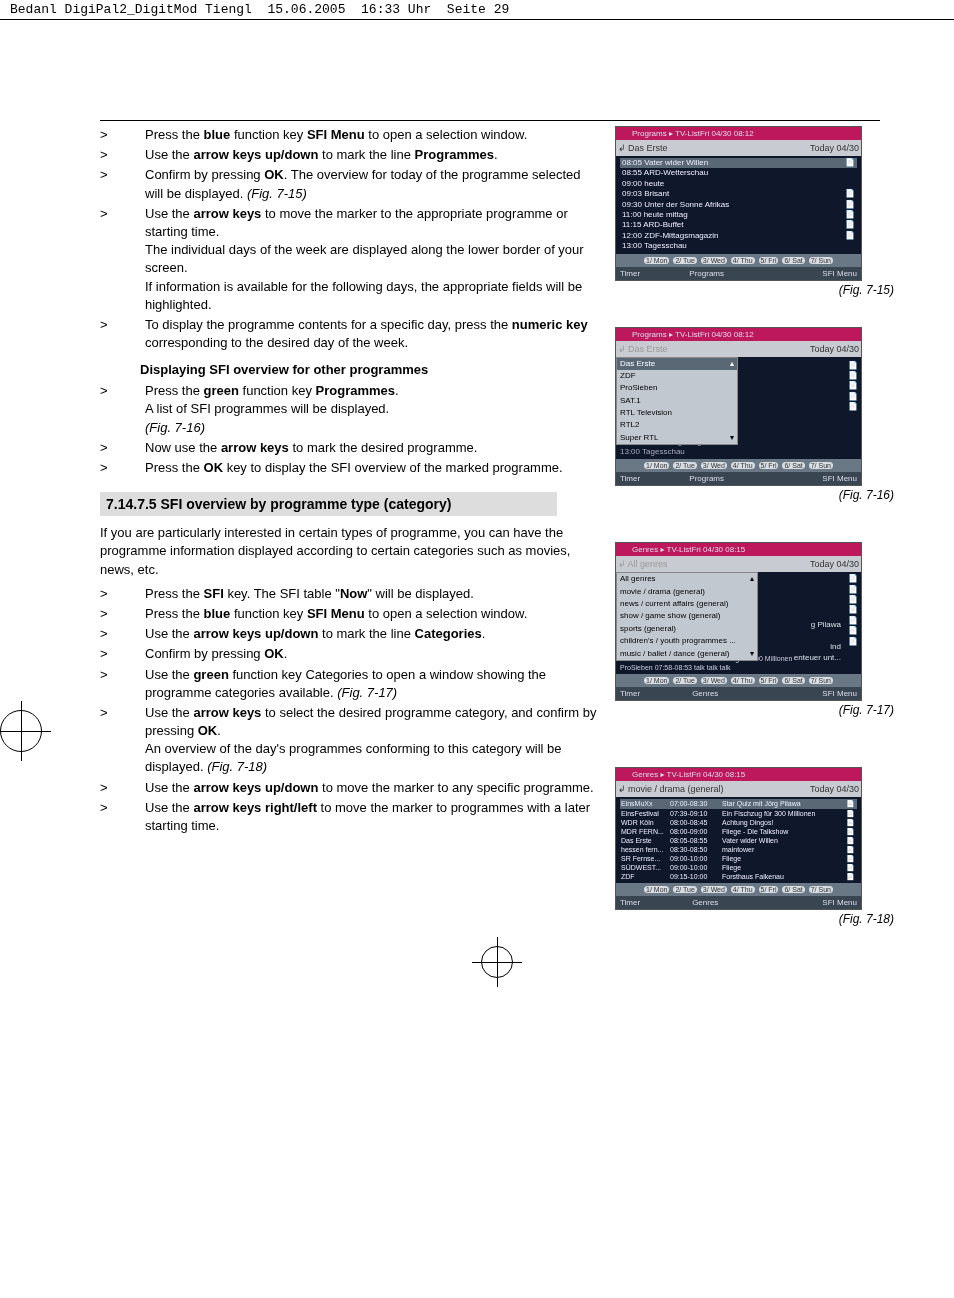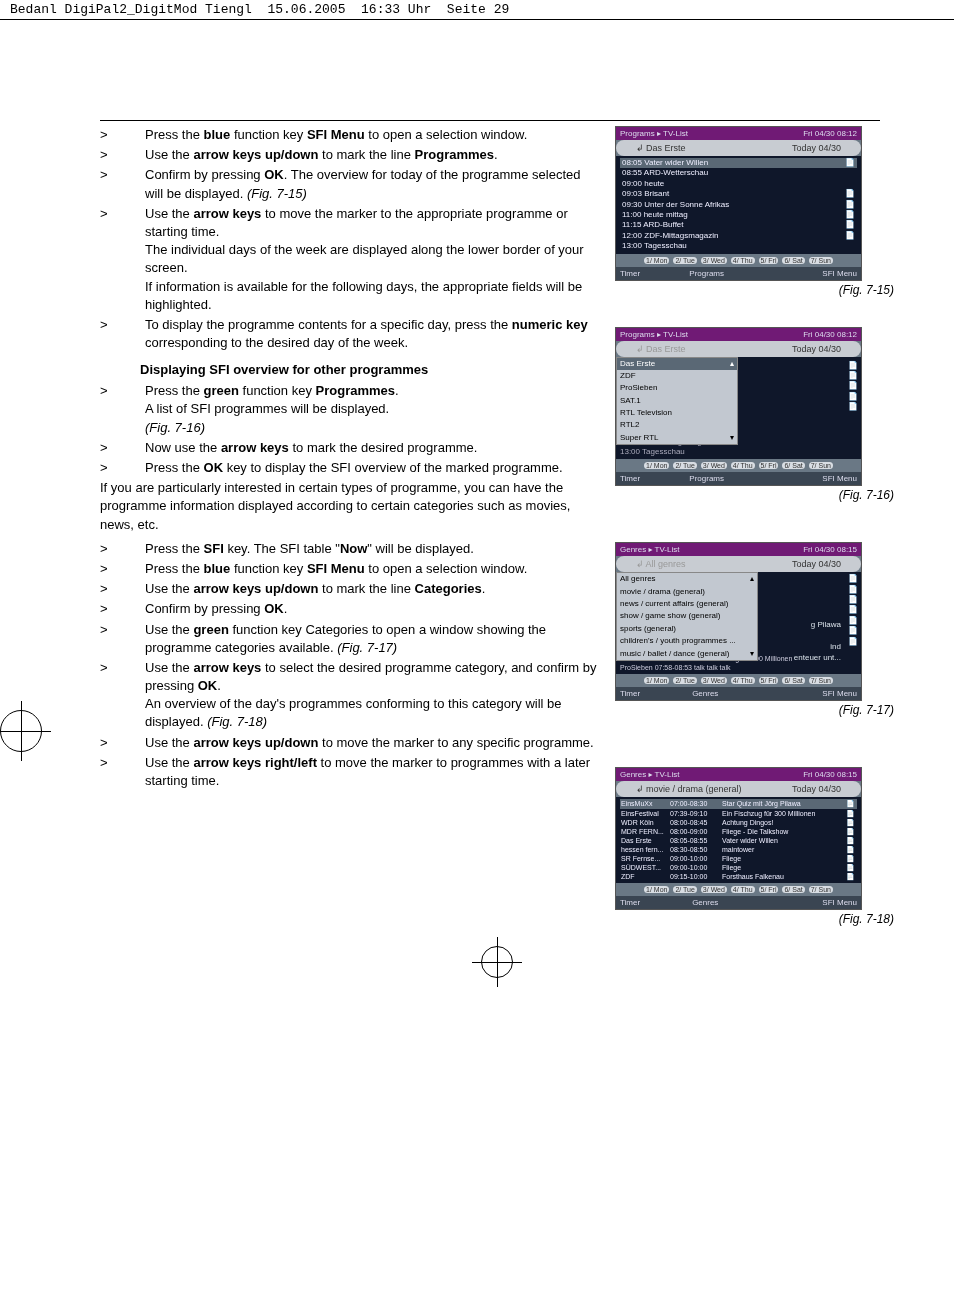--- a/index.html
+++ b/index.html
@@ -120,34 +120,33 @@
   
   .screenshot {
     width: 245px;
     background: #6a7885;
     border: 1px solid #555;
     font-size: 8px;
     color: #dde;
     font-family: Arial, sans-serif;
   }
   .scr-titlebar {
-    background: #701a75;
-    padding: 2px 4px;
+    background: #be185d;
+    padding: 2px 16px;
     display: flex;
-    justify-content: space-between;
+    justify-content: flex-start;
     font-size: 8px;
   }
   .scr-subhead {
     background: #c8ccd2;
     color: #333;
-    padding: 3px 20px;
+    padding: 3px 2px;
     display: flex;
     justify-content: space-between;
     font-size: 9px;
-    border-radius: 8px;
   }
   .scr-body {
     background: #0f172a;
     padding: 2px 4px;
     color: #eef;
     line-height: 1.3;
   }
   .scr-row { display: flex; justify-content: space-between; padding: 0 2px; }
   .scr-row.hl { background: #5a6875; }
   .scr-icon { color: #c0e0f0; }
@@ -233,20 +232,21 @@
           </div>
           <div class="step">
             <div class="step-marker">&gt;</div>
             <div class="step-text">Now use the <b>arrow keys</b> to mark the desired programme.</div>
           </div>
           <div class="step">
             <div class="step-marker">&gt;</div>
             <div class="step-text">Press the <b>OK</b> key to display the SFI overview of the marked programme.</div>
           </div>
         </div>
+      <div class="section-heading">7.14.7.5 SFI overview by programme type (category)</div>
       <div class="intro">If you are particularly interested in certain types of programme, you can have the programme information displayed according to certain categories such as movies, news, etc.</div>
       <div id="steps-c">
           <div class="step">
             <div class="step-marker">&gt;</div>
             <div class="step-text">Press the <b>SFI</b> key. The SFI table "<b>Now</b>" will be displayed.</div>
           </div>
           <div class="step">
             <div class="step-marker">&gt;</div>
             <div class="step-text">Press the <b>blue</b> function key <b>SFI Menu</b> to open a selection window.</div>
           </div>

